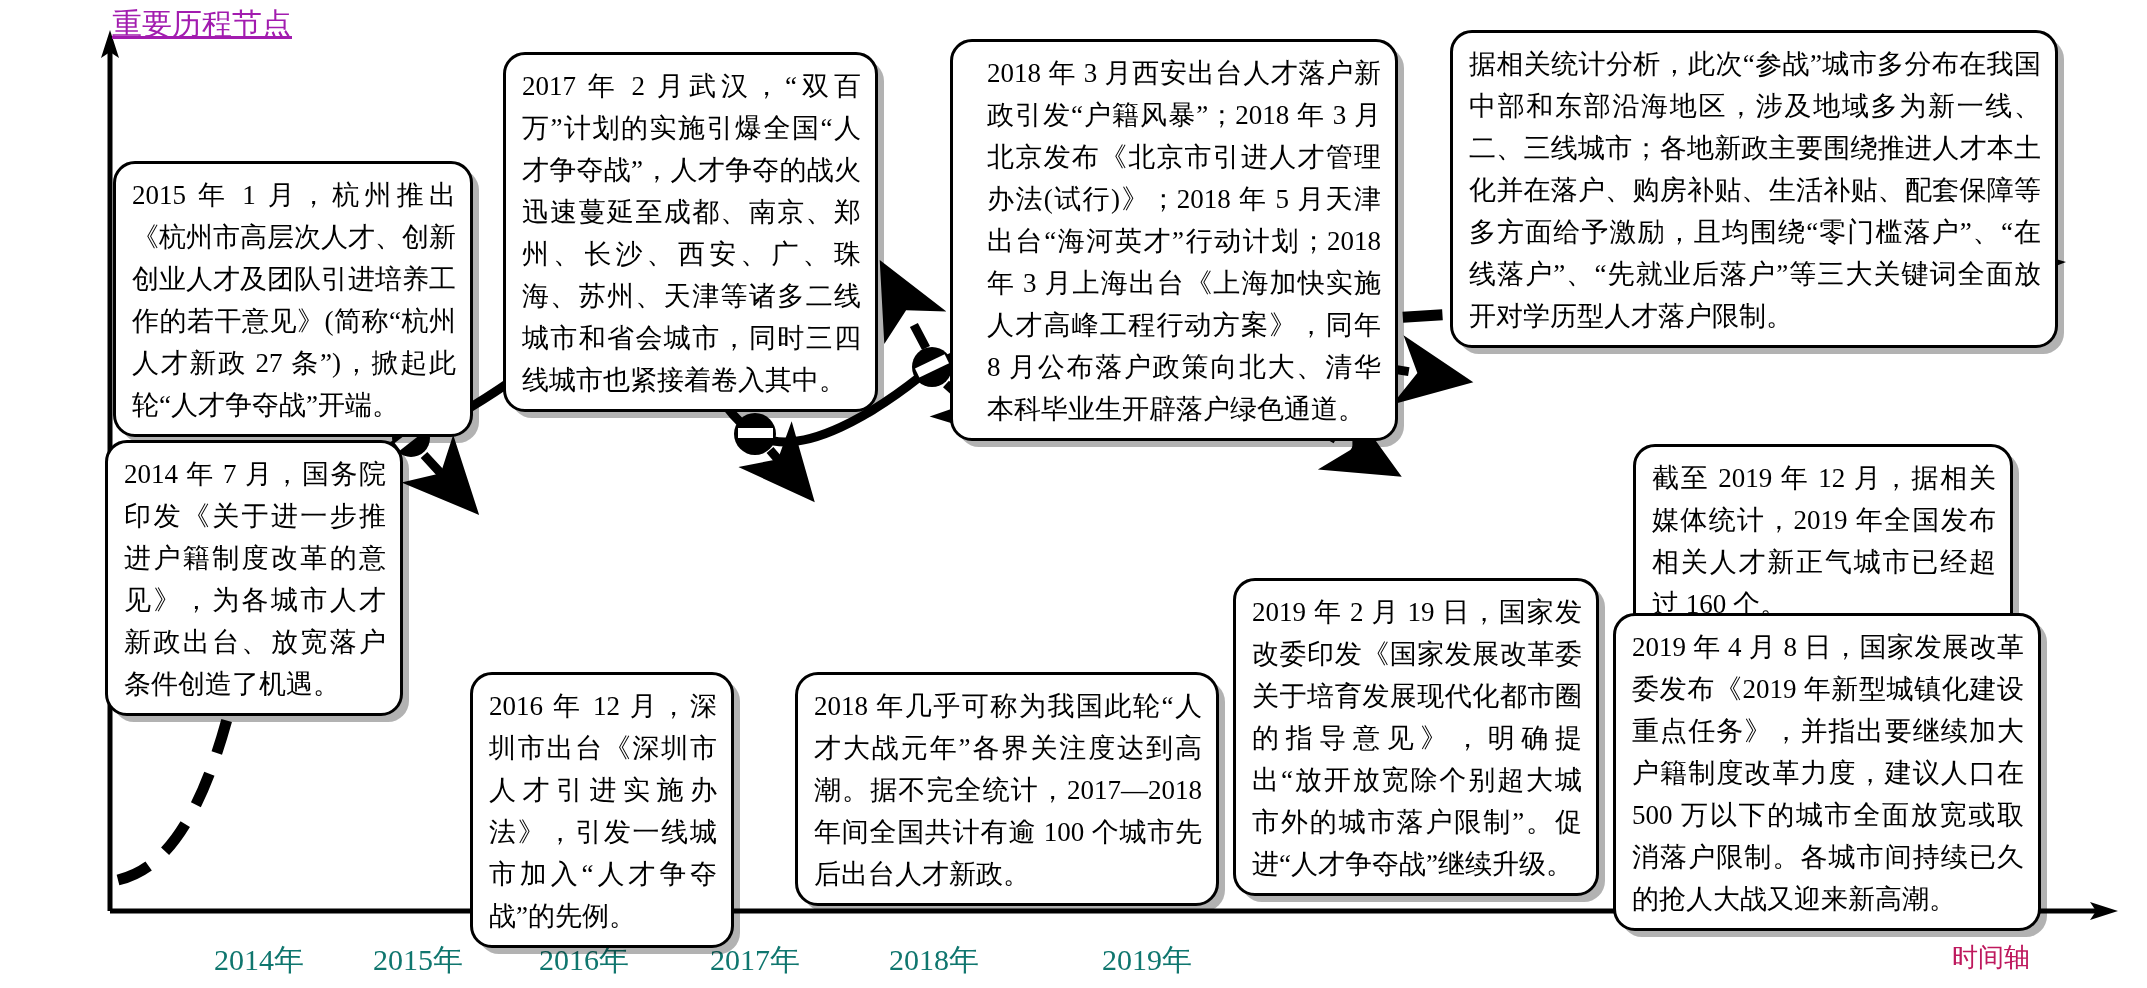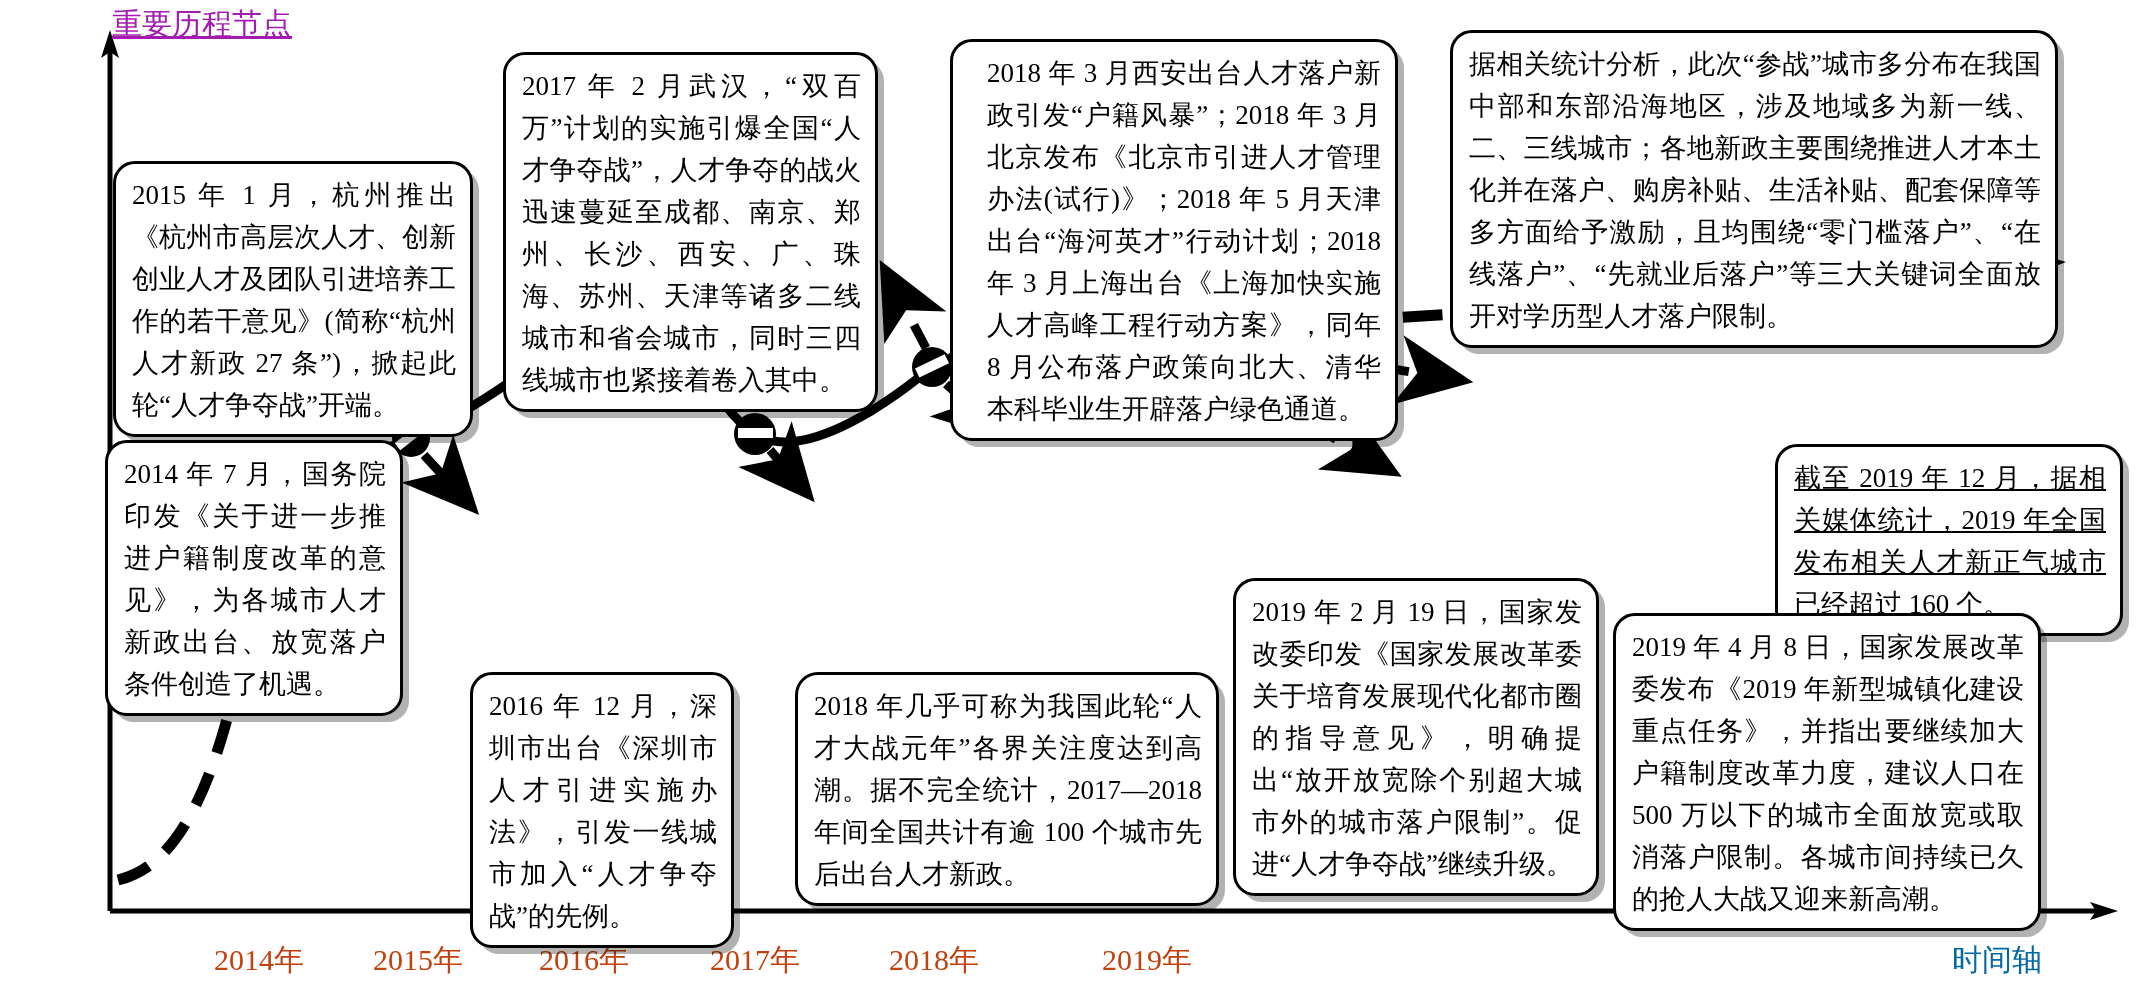--- a/index.html
+++ b/index.html
@@ -53,29 +53,29 @@
     font-family: "Liberation Serif", "DejaVu Serif", serif;
     font-size: 30px;
     color: #a21caf;
     white-space: nowrap;
     text-decoration: underline;
   }
   .tick-label {
     position: absolute;
     font-family: "Liberation Serif", "DejaVu Serif", serif;
     font-size: 30px;
-    color: #c2410c;
+    color: #0f766e;
     white-space: nowrap;
     transform: translateX(-50%);
   }
   .axis-end-label {
     position: absolute;
     font-family: Liberation Mono, monospace;
-    font-size: 30px;
-    color: #0369a1;
+    font-size: 26px;
+    color: #be185d;
     white-space: nowrap;
   }
 </style>
 </head>
 <body>
 
 <div id="stage">
 
   <svg class="layer" viewBox="0 0 2147 988">
     <defs>
@@ -203,21 +203,21 @@
   </div>
 
   <div class="callout" style="left:795px; top:672px; width:424px;border-radius:23px;">
     <span class="txt">2018 年几乎可称为我国此轮“人才大战元年”各界关注度达到高潮。据不完全统计，2017—2018 年间全国共计有逾 100 个城市先后出台人才新政。</span>
   </div>
 
   <div class="callout" style="left:1233px; top:578px; width:366px;">
     <span class="txt">2019 年 2 月 19 日，国家发改委印发《国家发展改革委关于培育发展现代化都市圈的指导意见》，明确提出“放开放宽除个别超大城市外的城市落户限制”。促进“人才争夺战”继续升级。</span>
   </div>
 
-  <div class="callout" style="left:1775px; top:444px; width:348px;text-decoration:underline;">
+  <div class="callout" style="left:1633px; top:444px; width:380px;">
     <span class="txt">截至 2019 年 12 月，据相关媒体统计，2019 年全国发布相关人才新正气城市已经超过 160 个。</span>
   </div>
 
   <div class="callout" style="left:1613px; top:613px; width:428px;">
     <span class="txt">2019 年 4 月 8 日，国家发展改革委发布《2019 年新型城镇化建设重点任务》，并指出要继续加大户籍制度改革力度，建议人口在 500 万以下的城市全面放宽或取消落户限制。各城市间持续已久的抢人大战又迎来新高潮。</span>
   </div>
 
 </div>
 
 </body></html>

